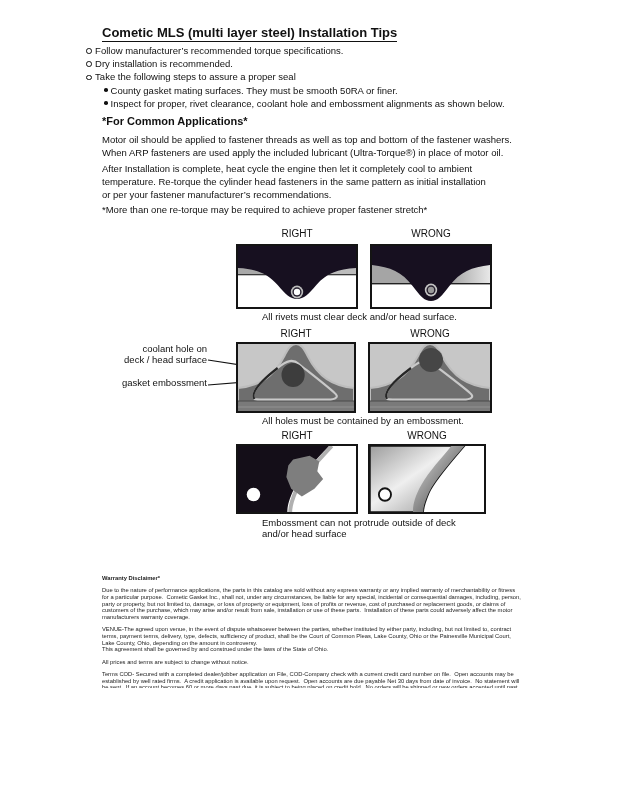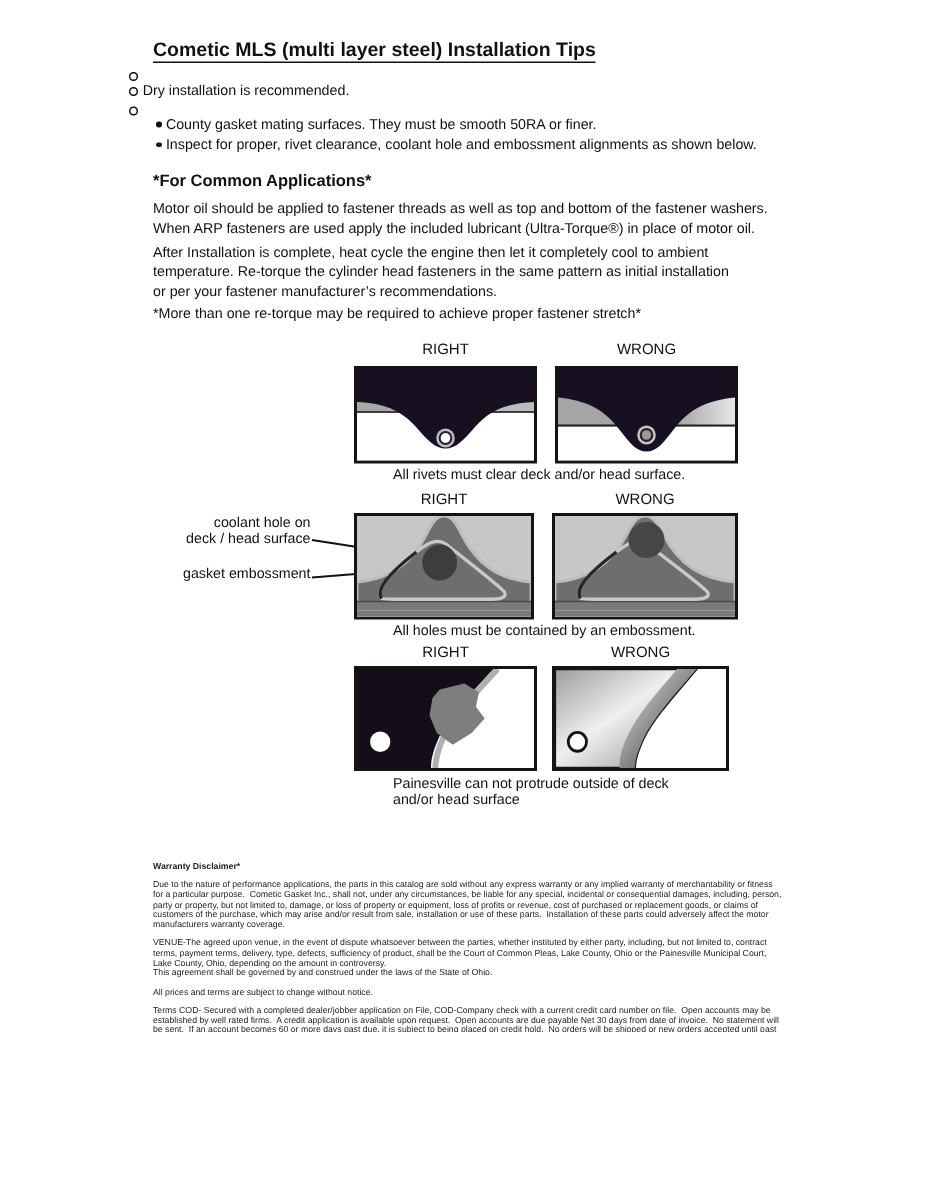--- a/index.html
+++ b/index.html
@@ -38,27 +38,29 @@
 </head>
 <body>
 
 <div class="page">
 
   <div class="abs title">Cometic MLS (multi layer steel) Installation Tips</div>
 
   <div class="abs tips">
     <div class="tip">
       <span class="ring"></span>
+      <span>Follow manufacturer’s recommended torque specifications.</span>
     </div>
     <div class="tip">
       <span class="ring"></span>
       <span>Dry installation is recommended.</span>
     </div>
     <div class="tip">
       <span class="ring"></span>
+      <span>Take the following steps to assure a proper seal</span>
     </div>
     <div class="tip sub">
       <span class="dot"></span>
       <span>County gasket mating surfaces.  They must be smooth 50RA or finer.</span>
     </div>
     <div class="tip sub">
       <span class="dot"></span>
       <span>Inspect for proper, rivet clearance, coolant hole and embossment alignments as shown below.</span>
     </div>
   </div>
@@ -167,21 +169,21 @@
           <stop offset="0" stop-color="#e8e8e8"></stop>
             <stop offset="1" stop-color="#2e2e2e"></stop>
         </linearGradient>
       </defs>
       <rect width="122" height="68" fill="#ffffff"></rect>
       <path d="M0,0 H101 C86,17 70,34 63,48 C59,57 57,62 57,68 H0 Z" fill="url(#g2)" stroke="#141414" stroke-width="1.6"></path>
       <path d="M101,0 C86,17 70,34 63,48 C59,57 57,62 57,68 L46,68 C46,60 48,52 55,40 C63,26 78,11 87,0 Z" fill="url(#g3)"></path>
       <circle cx="16" cy="50" r="6.5" fill="#ffffff" stroke="#141414" stroke-width="2"></circle>
     </svg>
   </div>
-  <div class="abs caption pre" style="left:236px;top:517px;">Painesville can not protrude outside of deck
+  <div class="abs caption pre" style="left:236px;top:517px;">Embossment can not protrude outside of deck
 and/or head surface</div>
 
   <div class="abs disclaimer">
     <div class="d-head">Warranty Disclaimer*</div>
     <p>Due to the nature of performance applications, the parts in this catalog are sold without any express warranty or any implied warranty of merchantability or fitness for a particular purpose.  Cometic Gasket Inc., shall not, under any circumstances, be liable for any special, incidental or consequential damages, including, person, party or property, but not limited to, damage, or loss of property or equipment, loss of profits or revenue, cost of purchased or replacement goods, or claims of customers of the purchase, which may arise and/or result from sale, installation or use of these parts.  Installation of these parts could adversely affect the motor manufacturers warranty coverage.</p>
     <p>VENUE-The agreed upon venue, in the event of dispute whatsoever between the parties, whether instituted by either party, including, but not limited to, contract terms, payment terms, delivery, type, defects, sufficiency of product, shall be the Court of Common Pleas, Lake County, Ohio or the Painesville Municipal Court, Lake County, Ohio, depending on the amount in controversy.
 This agreement shall be governed by and construed under the laws of the State of Ohio.</p>
     <p>All prices and terms are subject to change without notice.</p>
     <p>Terms COD- Secured with a completed dealer/jobber application on File, COD-Company check with a current credit card number on file.  Open accounts may be established by well rated firms.  A credit application is available upon request.  Open accounts are due payable Net 30 days from date of invoice.  No statement will be sent.  If an account becomes 60 or more days past due, it is subject to being placed on credit hold.  No orders will be shipped or new orders accepted until past due balance is paid.  If an account becomes 90 or more days past due, it is subject to being placed for collections.  All costs of collection are the responsibility of the customer, including attorney fees, court costs, and other expenses of litigation.</p>
     <p>Returns- Authorized (RGA) must be obtained in advance on all returns.  A packing slip or invoice number must accompany the merchandise.  No returns after 30 days from invoice date.  All returns are subject to a 25% restocking charge.  All custom designed and custom manufactured gaskets are non-returnable.</p>

